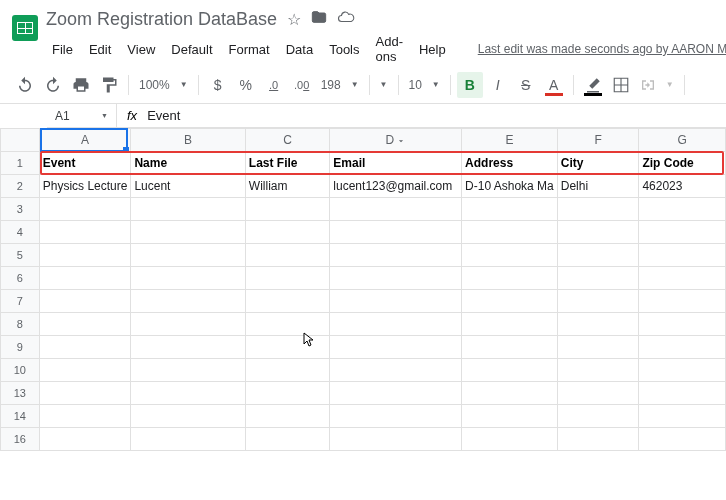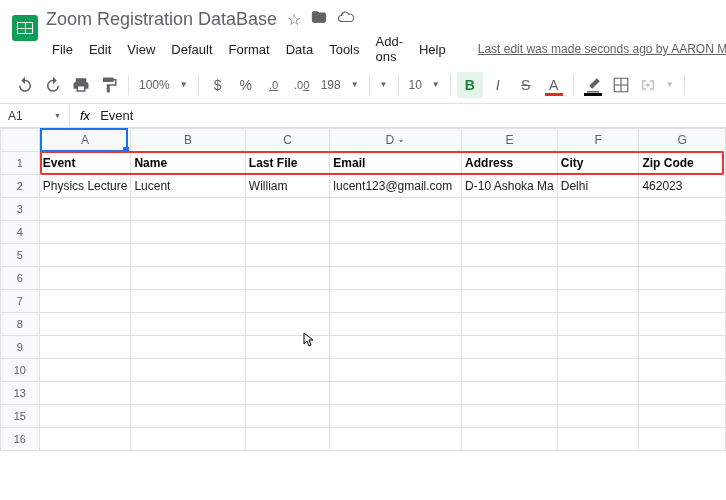--- a/index.html
+++ b/index.html
@@ -25,21 +25,21 @@
 .sep { width:1px; height:20px; background:#e0e0e0; margin:0 4px; }
 .combo { display:flex; align-items:center; gap:10px; color:#5f6368; font-size:12px; padding:0 4px; }
 .combo .dd { font-size:8px; }
 .bold-active { background:#e6f4ea; color:#188038; font-weight:bold; }
 .fill-btn { position:relative; }
 .fill-btn::after { content:""; position:absolute; bottom:2px; left:4px; right:4px; height:3px; background:#000; }
 .textcolor-btn { position:relative; }
 .textcolor-btn::after { content:""; position:absolute; bottom:2px; left:4px; right:4px; height:3px; background:#d93025; }
 
 
-.fbar { display:flex; align-items:center; border-bottom:1px solid #e0e0e0; height:24px; }
+.fbar { display:flex; align-items:center; border-bottom:1px solid #e0e0e0; height:24px;margin-left:47px; }
 .namebox { width:70px; padding:0 8px; font-size:12px; color:#3c4043; display:flex; align-items:center; justify-content:space-between; border-right:1px solid #e0e0e0; height:100%; }
 .namebox .dd { font-size:7px; color:#5f6368; }
 .fx { padding:0 10px; color:#000000; font-style:italic; font-size:13px; }
 .fval { font-size:13px; color:#202124; }
 
 
 .grid { position:relative; overflow:hidden; }
 table { border-collapse:collapse; table-layout:fixed; }
 th,td { border:1px solid #e0e0e0; font-size:12px; font-weight:400; background:#fff; overflow:hidden; white-space:nowrap; }
 th { background:#f8f9fa; color:#5f6368; text-align:center; height:23px; }
@@ -296,21 +296,21 @@
           <th class="rowh">13</th>
           <td></td>
           <td></td>
           <td></td>
           <td></td>
           <td></td>
           <td></td>
           <td></td>
         </tr>
     <tr>
-          <th class="rowh">15</th>
+          <th class="rowh">14</th>
           <td></td>
           <td></td>
           <td></td>
           <td></td>
           <td></td>
           <td></td>
           <td></td>
         </tr>
     <tr>
           <th class="rowh">16</th>

